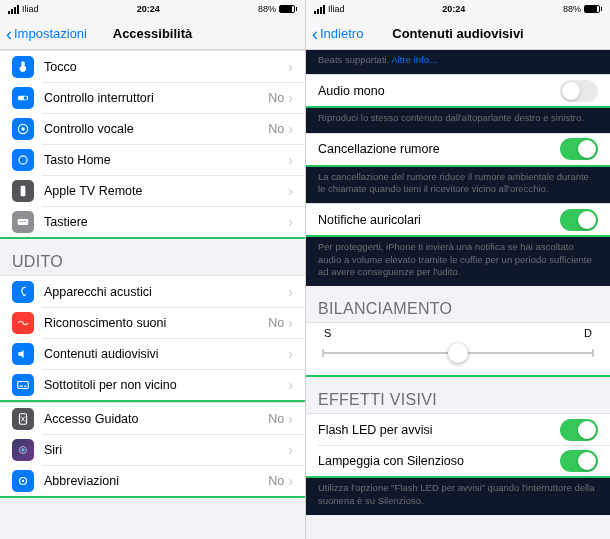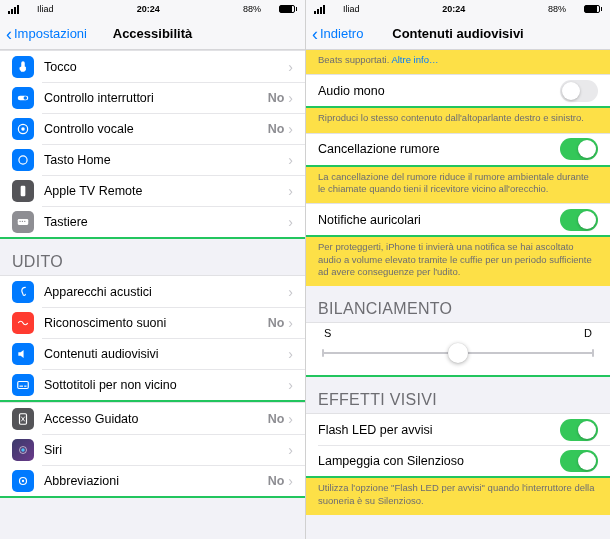--- a/index.html
+++ b/index.html
@@ -1,46 +1,46 @@
 <!DOCTYPE html>
 <html><head>
 <meta charset="utf-8">
 <style>
 * { margin: 0; padding: 0; box-sizing: border-box; font-family: -apple-system, "Helvetica Neue", Arial, sans-serif; }
 body { background: #fff; display: flex; width: 610px; height: 539px; overflow: hidden; }
 .screen { width: 305px; height: 539px; background: #f2f2f7; display: flex; flex-direction: column; position: relative; }
 .screen + .screen { border-left: 1px solid #d0d0d0; }
 .statusbar { height: 18px; background: #f7f7f9; display: flex; align-items: center; justify-content: space-between; padding: 0 8px; font-size: 9px; color: #000; }
-.sb-left, .sb-right { display: flex; align-items: center; gap: 18px; }
+.sb-left, .sb-right { display: flex; align-items: center; gap: 3px; }
 .sb-center { font-weight: 600; }
 .bars { display: inline-flex; align-items: flex-end; gap: 1px; }
 .bars span { width: 2px; background: #000; display: inline-block; }
 .bars span:nth-child(1){height:3px}.bars span:nth-child(2){height:5px}.bars span:nth-child(3){height:7px}.bars span:nth-child(4){height:9px}
 .battery { display:inline-flex; align-items:center; gap:1px;}
 .battery .cell{width:16px;height:8px;border:1px solid #000;border-radius:2px;position:relative;}
 .battery .cell::after{content:"";position:absolute;left:0;top:0;bottom:0;width:88%;background:#000;}
 .battery .tip{width:1px;height:4px;background:#000;}
 .navbar { height: 32px; background: #f7f7f9; display: flex; align-items: center; padding: 0 6px; border-bottom: 1px solid #d6d6d9; position: relative; }
 .back { color: #007aff; font-size: 13px; display: flex; align-items: center; gap: 2px; }
 .back-chevron { font-size: 18px; line-height: 1; }
 .nav-title { position: absolute; left: 0; right: 0; text-align: center; font-size: 13px; font-weight: 600; pointer-events: none; }
 .scroll { flex: 1; overflow-y: auto; }
 .scroll::-webkit-scrollbar{width:0}
 .section-header { font-size: 16px; color: #6d6d72; padding: 14px 12px 4px; text-transform: uppercase; letter-spacing: .3px; background:#f2f2f7;}
-.section-footer { font-size: 9.5px; color: #6d6d72; padding: 4px 12px 8px; line-height: 1.3; background:#fde047;}
+.section-footer { font-size: 9.5px; color: #6d6d72; padding: 4px 12px 8px; line-height: 1.3; background:#0f172a;}
 .section-footer a { color: #007aff; text-decoration: none; }
 .group { background: #fff; border-top: 1px solid #e1e1e4; border-bottom: 2px solid #22c55e; }
 .row { display: flex; align-items: center; min-height: 31px; padding: 0 12px 0 12px; background: #fff; position: relative; }
 .row + .row::before { content:""; position:absolute; top:0; left:42px; right:0; height:1px; background:#e6e6e9;}
 .row.noicon + .row.noicon::before{left:12px;}
 .row.noicon::before{left:12px;}
 .icon { width: 22px; height: 22px; border-radius: 5px; margin-right: 10px; display: flex; align-items: center; justify-content: center; flex-shrink:0;}
 .icon svg{width:14px;height:14px;}
 .label { flex: 1; font-size: 12.5px; color: #000; }
-.value { font-size: 12.5px; color: #8e8e93; margin-right: 4px; font-weight: bold; }
+.value { font-size: 12.5px; color: #8e8e93; margin-right: 4px; }
 .chevron { color: #c7c7cc; font-size: 14px; }
 .toggle { width: 38px; height: 22px; border-radius: 11px; position: relative; transition:.2s; }
 .toggle.on { background: #34c759; }
 .toggle.off { background: #e9e9eb; }
 .toggle::after { content:""; position:absolute; width:18px; height:18px; border-radius:50%; background:#fff; top:2px; box-shadow:0 1px 3px rgba(0,0,0,.25);}
 .toggle.on::after{ right:2px; }
 .toggle.off::after{ left:2px; }
 .slider-box{padding:4px 16px 10px;background:#fff;}
 .slider-labels{display:flex;justify-content:space-between;font-size:11px;color:#000;padding:0 2px 2px;}
 .slider-track{position:relative;height:24px;display:flex;align-items:center;}

